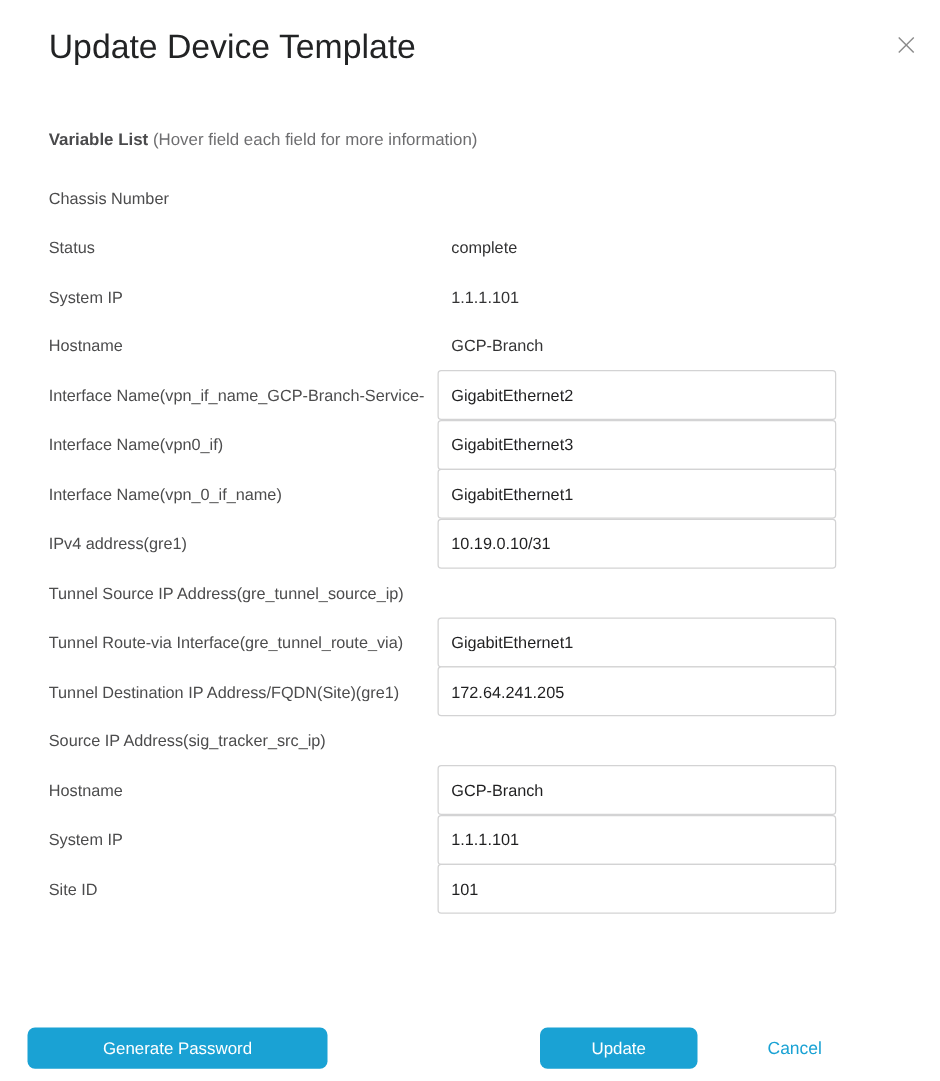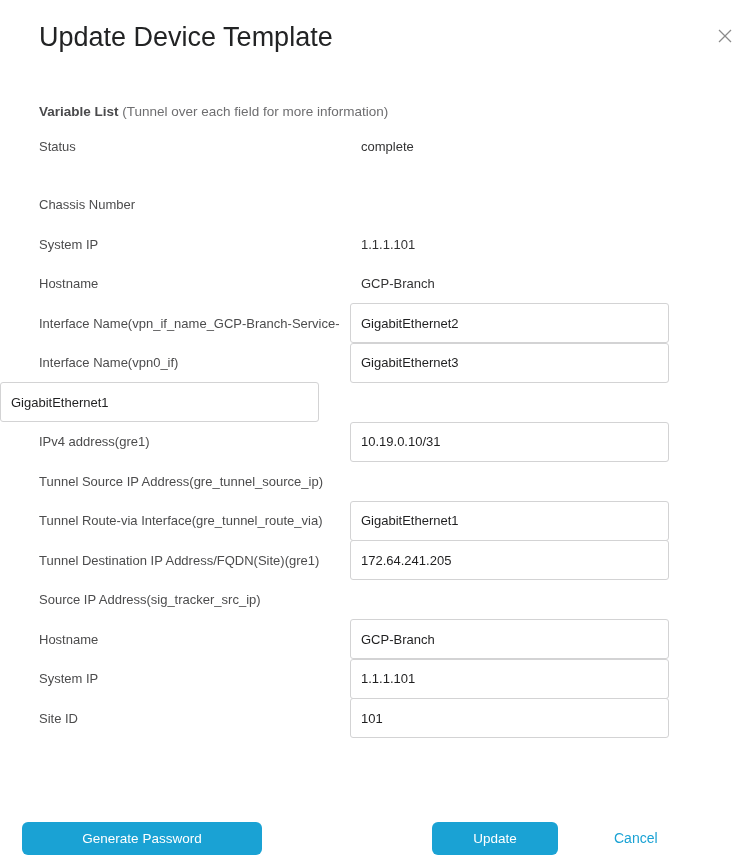--- a/index.html
+++ b/index.html
@@ -91,49 +91,50 @@
     <svg width="18" height="18" viewBox="0 0 18 18">
       <line x1="3" y1="3" x2="15" y2="15" stroke="#8b8b8b" stroke-width="1.2"></line>
       <line x1="15" y1="3" x2="3" y2="15" stroke="#8b8b8b" stroke-width="1.2"></line>
     </svg>
   </button>
 
   <h1 class="dialog-title">Update Device Template</h1>
 
   <div class="section-head">
     <span class="head-strong">Variable List</span>
-    <span class="head-hint"> (Tunnel over each field for more information)</span>
+    <span class="head-hint"> (Hover field each field for more information)</span>
   </div>
 
   <div class="rows" id="rows">
+      <div class="row extra-gap">
+        <div class="row-label">Chassis Number</div>
+        <div class="row-value"></div>
+      </div>
       <div class="row">
         <div class="row-label">Status</div>
         <div class="row-value">complete</div>
-      </div>
-      <div class="row extra-gap">
-        <div class="row-label">Chassis Number</div>
-        <div class="row-value"></div>
       </div>
       <div class="row">
         <div class="row-label">System IP</div>
         <div class="row-value">1.1.1.101</div>
       </div>
       <div class="row">
         <div class="row-label">Hostname</div>
         <div class="row-value">GCP-Branch</div>
       </div>
       <div class="row">
         <div class="row-label">Interface Name(vpn_if_name_GCP-Branch-Service-</div>
         <input type="text" class="field-input" value="GigabitEthernet2" style="">
       </div>
       <div class="row">
         <div class="row-label">Interface Name(vpn0_if)</div>
         <input type="text" class="field-input" value="GigabitEthernet3" style="">
       </div>
       <div class="row">
+        <div class="row-label">Interface Name(vpn_0_if_name)</div>
         <input type="text" class="field-input" value="GigabitEthernet1" style="">
       </div>
       <div class="row">
         <div class="row-label">IPv4 address(gre1)</div>
         <input type="text" class="field-input" value="10.19.0.10/31" style="">
       </div>
       <div class="row">
         <div class="row-label">Tunnel Source IP Address(gre_tunnel_source_ip)</div>
       </div>
       <div class="row">

